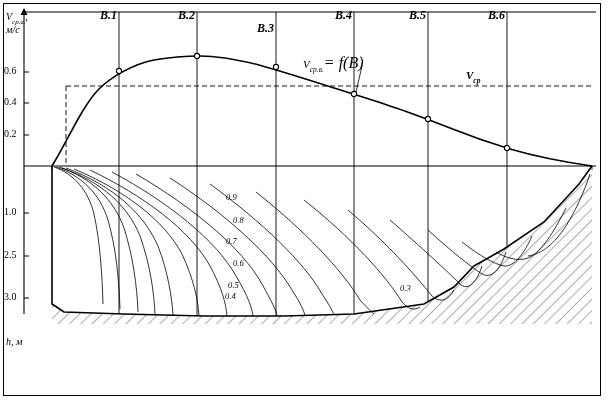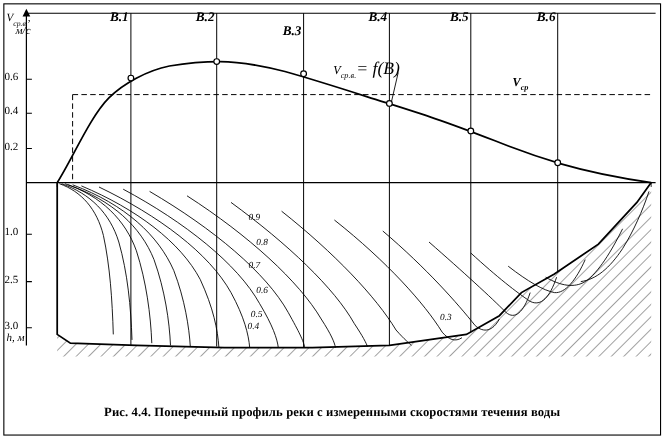--- a/index.html
+++ b/index.html
@@ -117,32 +117,32 @@
 
     <div class="abs lbl vline-lbl" style="left:96px;top:4px;">В.1</div>
     <div class="abs lbl vline-lbl" style="left:174px;top:4px;">В.2</div>
     <div class="abs lbl vline-lbl" style="left:253px;top:4px;margin-top:13px;">В.3</div>
     <div class="abs lbl vline-lbl" style="left:331px;top:4px;">В.4</div>
     <div class="abs lbl vline-lbl" style="left:405px;top:4px;">В.5</div>
     <div class="abs lbl vline-lbl" style="left:484px;top:4px;">В.6</div>
 
     <div class="abs" style="left:2px;top:2px;">
       <span class="lbl lbl-i" style="font-size:10px;">V</span><span class="lbl lbl-i" style="font-size:7px;vertical-align:sub;">ср.в.</span><span class="lbl lbl-i" style="font-size:10px;">,</span>
-      <div class="lbl lbl-i" style="font-size:10px;margin-top:-2px;text-align:right;">м/с</div>
+      <div class="lbl lbl-i" style="font-size:10px;margin-top:-2px;">м/с</div>
     </div>
 
     <div class="abs ax-lbl" style="left:0px;top:61px;">0.6</div>
     <div class="abs ax-lbl" style="left:0px;top:92px;">0.4</div>
     <div class="abs ax-lbl" style="left:0px;top:124px;">0.2</div>
 
     <div class="abs ax-lbl" style="left:0px;top:202px;">1.0</div>
     <div class="abs ax-lbl" style="left:0px;top:245px;">2.5</div>
     <div class="abs ax-lbl" style="left:0px;top:287px;">3.0</div>
 
-    <div class="abs lbl lbl-i" style="left:2px;top:298px;font-size:10px;font-style:italic;">h, м</div>
+    <div class="abs lbl lbl-i" style="left:2px;top:332px;font-size:10px;font-style:italic;">h, м</div>
 
     <div class="abs" style="left:299px;top:50px;">
       <span class="lbl lbl-i" style="font-size:11px;">V</span><span class="lbl lbl-i" style="font-size:7.5px;vertical-align:sub;">ср.в.</span><span class="lbl lbl-i" style="font-size:16px;">= f(B)</span>
     </div>
 
     <div class="abs" style="left:462px;top:61px;font-weight:bold;">
       <span class="lbl lbl-i" style="font-size:11px;">V</span><span class="lbl lbl-i" style="font-size:7.5px;vertical-align:sub;">ср</span>
     </div>
 
     <div class="abs contour-lbl" style="left:118px;top:166px;"></div>
@@ -178,15 +178,14 @@
     <div class="abs contour-lbl" style="left:506px;top:187px;"></div>
 
     <div class="abs contour-lbl" style="left:222px;top:188px;">0.9</div>
     <div class="abs contour-lbl" style="left:229px;top:211px;">0.8</div>
     <div class="abs contour-lbl" style="left:222px;top:232px;">0.7</div>
     <div class="abs contour-lbl" style="left:229px;top:254px;">0.6</div>
     <div class="abs contour-lbl" style="left:224px;top:276px;">0.5</div>
     <div class="abs contour-lbl" style="left:221px;top:287px;">0.4</div>
     <div class="abs contour-lbl" style="left:396px;top:279px;">0.3</div>
 
-    <div class="caption">Рис. 4.4. Поперечный профиль реки с измеренными скоростями течения воды</div>
   </div>
 </div>
 
 </body></html>

